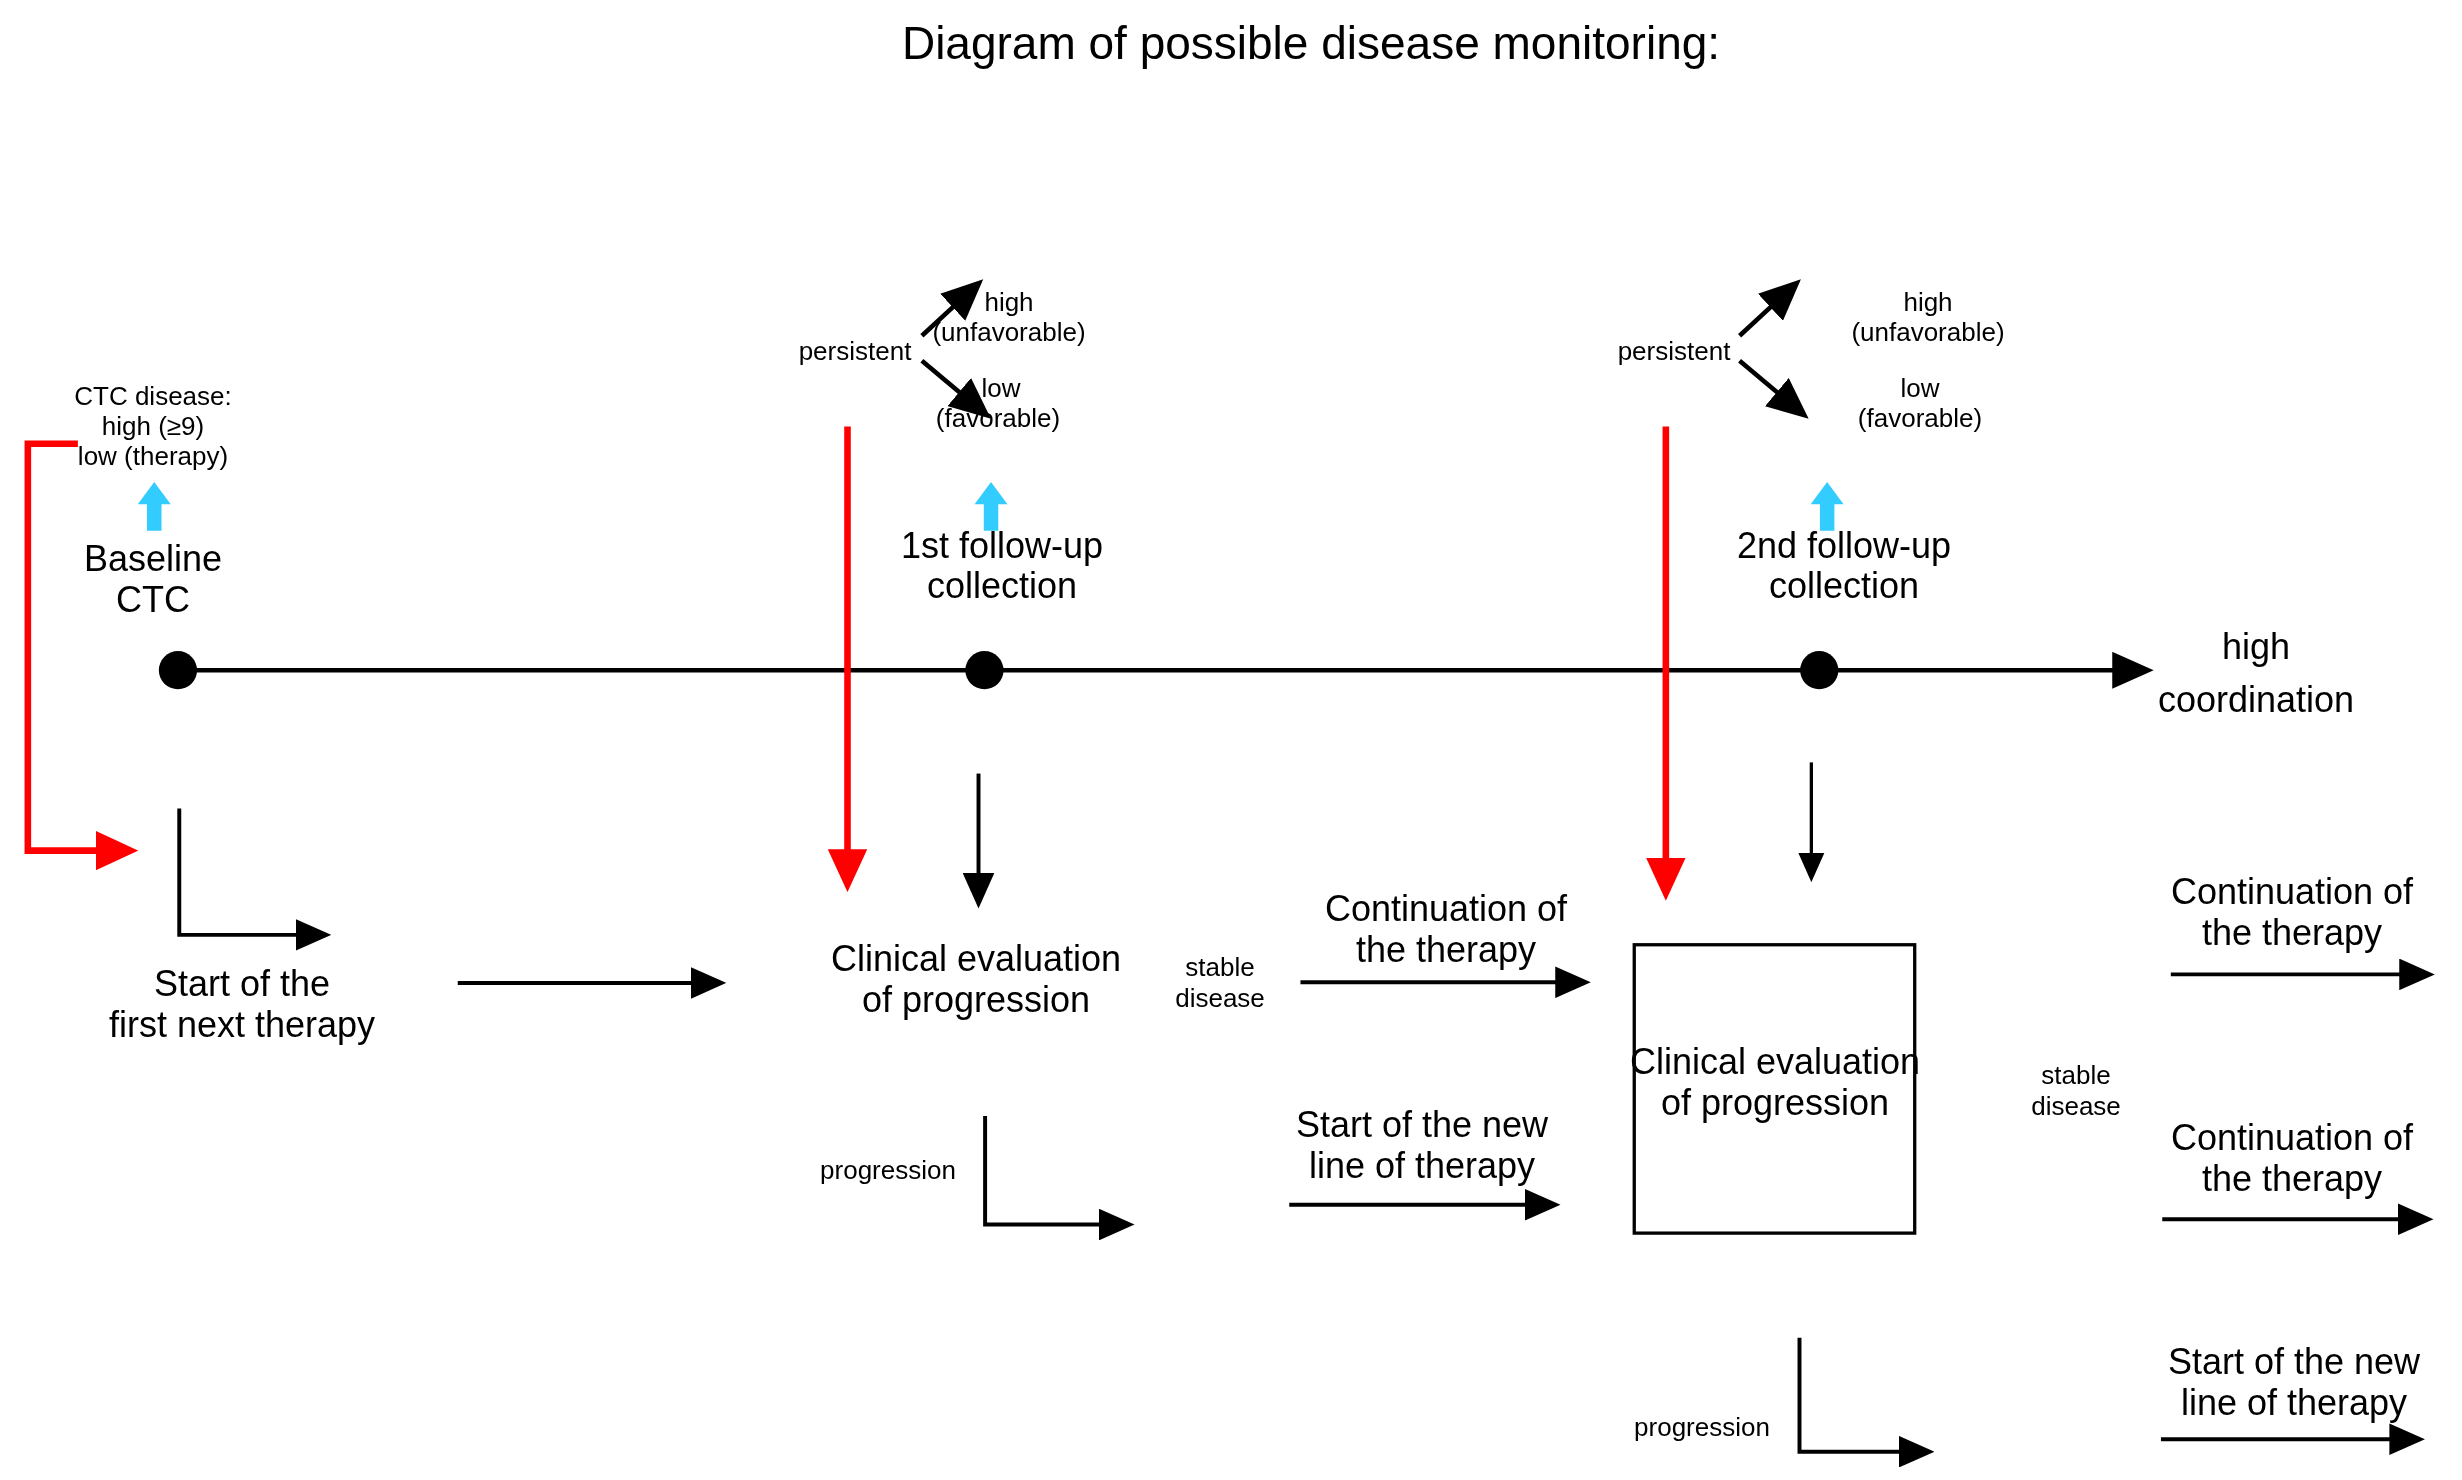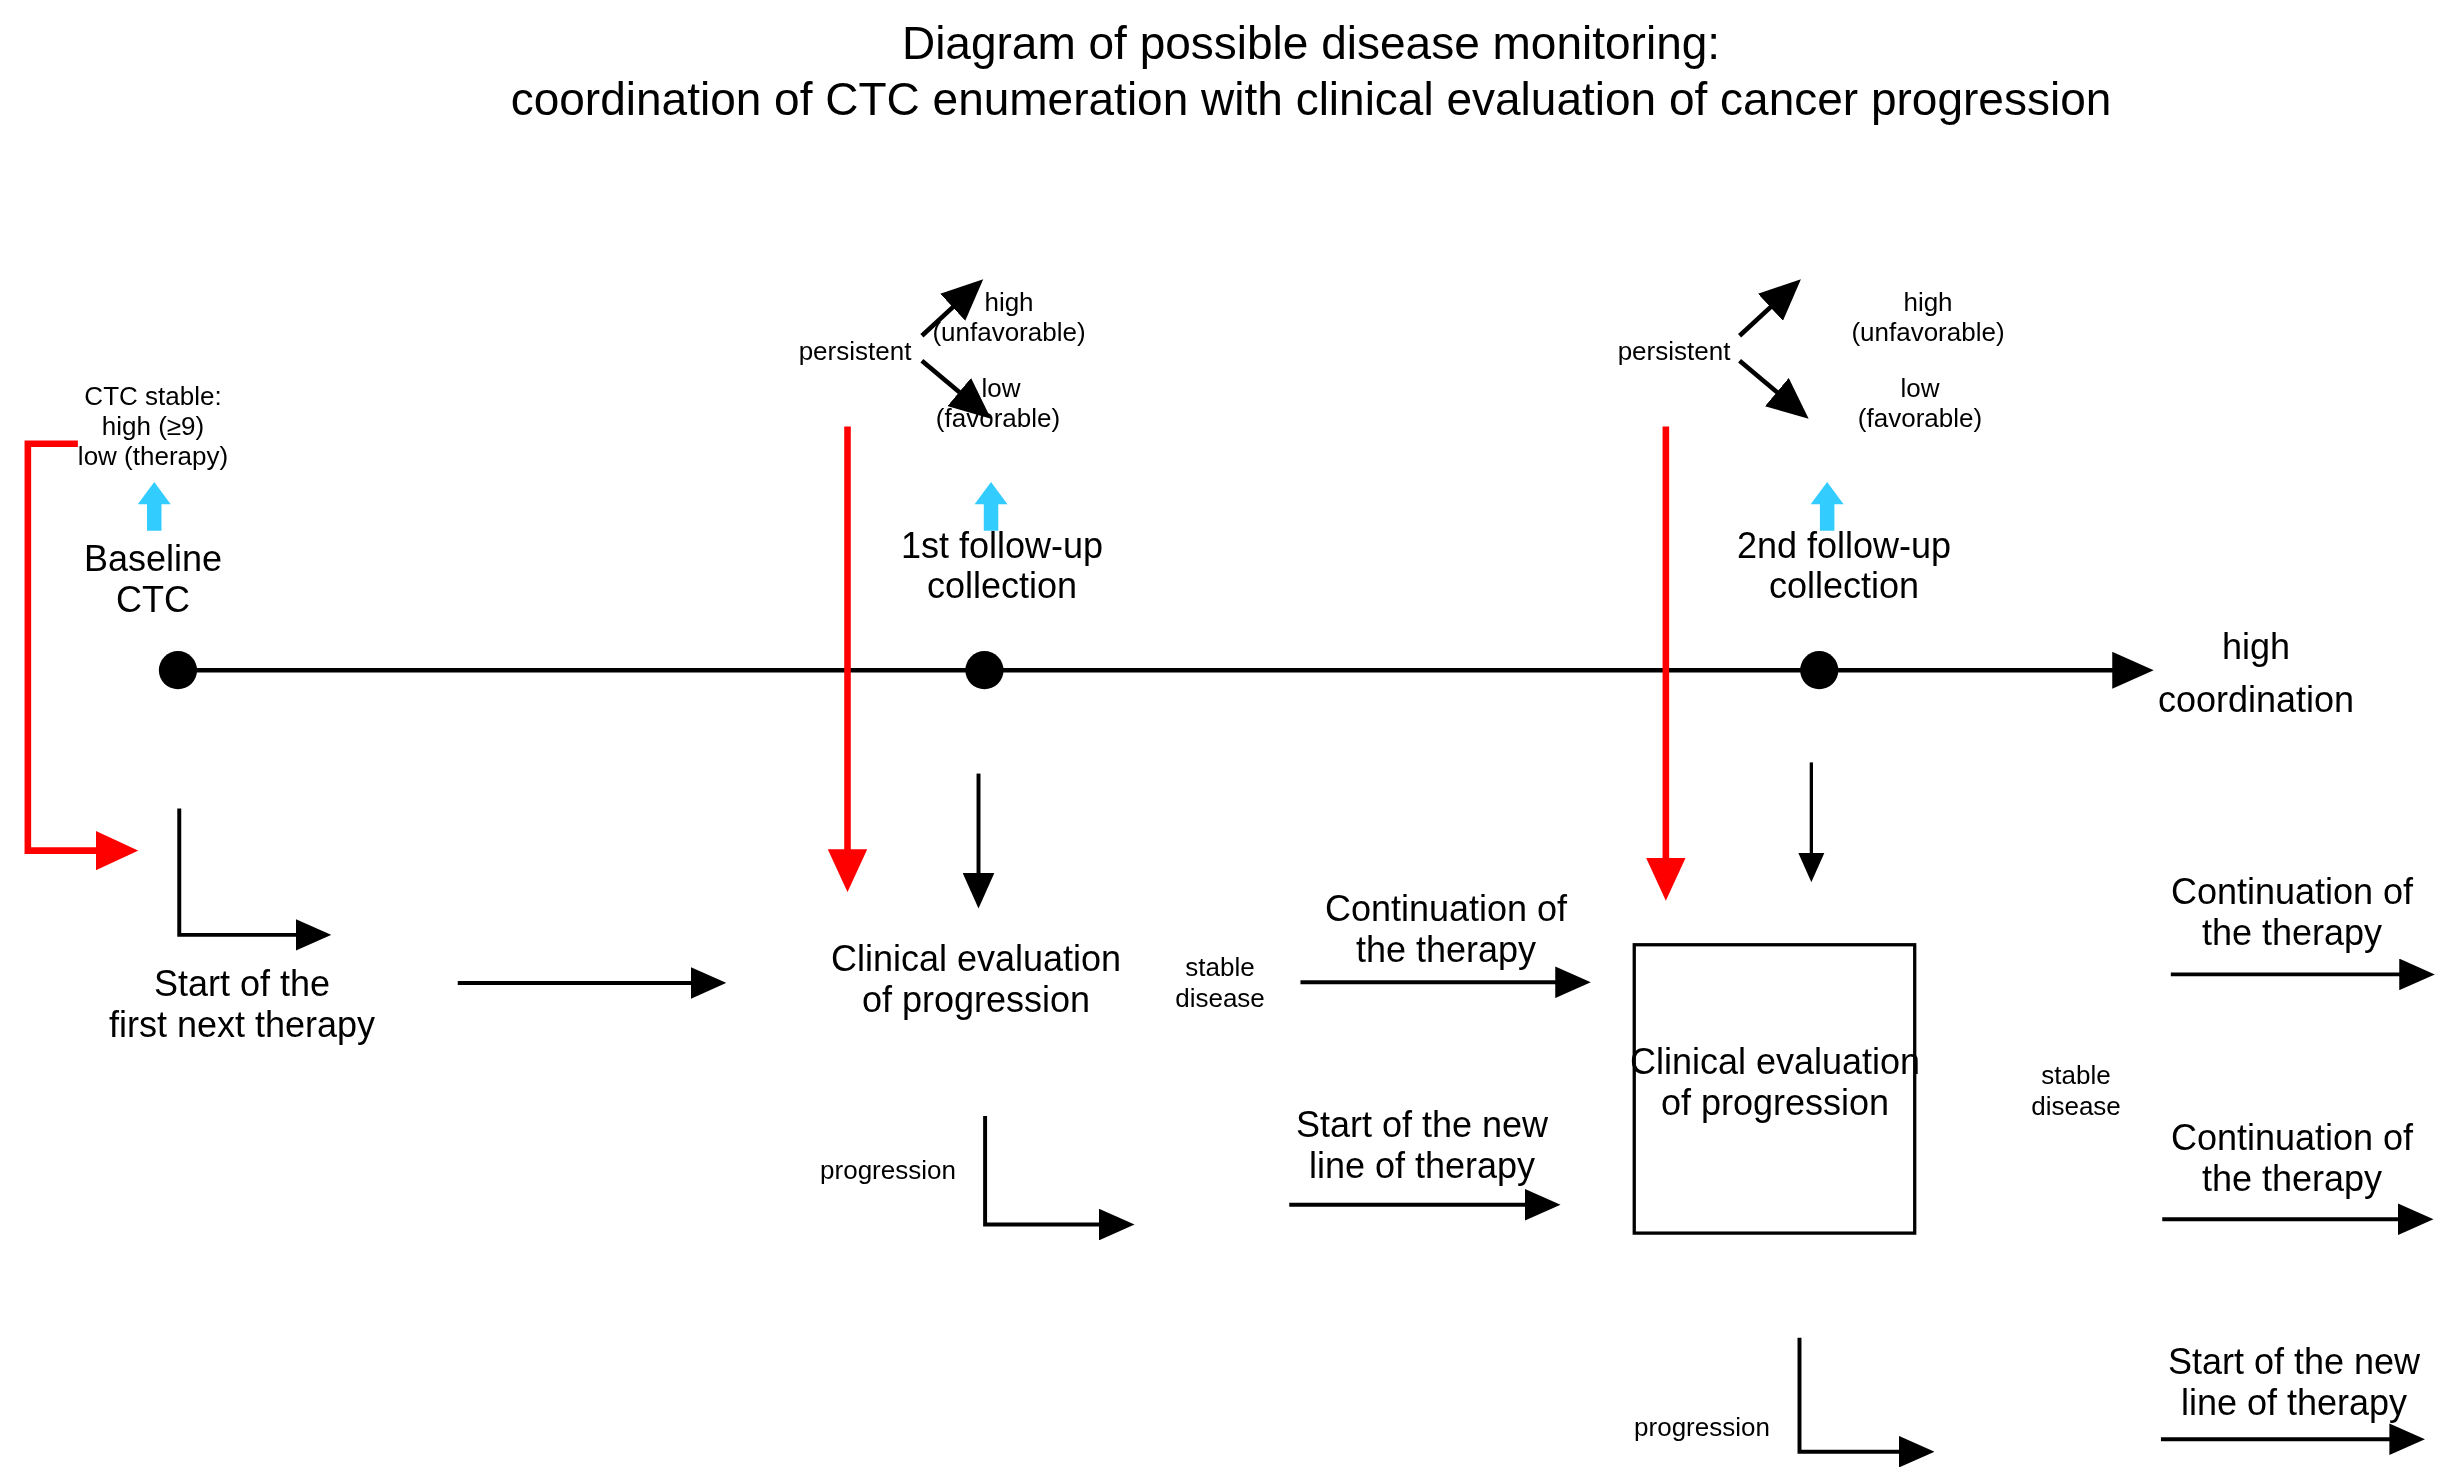--- a/index.html
+++ b/index.html
@@ -62,23 +62,22 @@
 
     <path d="M 3297 1480 H 3650" stroke="#000" stroke-width="6" fill="none" marker-end="url(#ah)"></path>
     <path d="M 3284 1852 H 3648" stroke="#000" stroke-width="6" fill="none" marker-end="url(#ah)"></path>
 
     <path d="M 2733 2032 V 2205 H 2890" stroke="#000" stroke-width="6" fill="none" marker-end="url(#ah)"></path>
 
     <path d="M 3282 2186 H 3635" stroke="#000" stroke-width="6" fill="none" marker-end="url(#ah)"></path>
   </svg>
 
   <div class="t title" style="left:1311px;top:16px">Diagram of possible disease monitoring:</div>
-  <div class="t title" style="left:1311px;top:72px">coordination of CTC enumeration with clinical evaluation of cancer progression</div>
 
-  <div class="t b" style="left:153px;top:381px">CTC stable:</div>
+  <div class="t b" style="left:153px;top:381px">CTC disease:</div>
   <div class="t b" style="left:153px;top:411px">high (≥9)</div>
   <div class="t b" style="left:153px;top:441px">low (therapy)</div>
   <div class="t m" style="left:153px;top:539px">Baseline</div>
   <div class="t m" style="left:153px;top:580px">CTC</div>
   <div class="t m" style="left:242px;top:964px">Start of the</div>
   <div class="t m" style="left:242px;top:1005px">first next therapy</div>
 
   <div class="t b" style="left:855px;top:336px">persistent</div>
   <div class="t b" style="left:1009px;top:287px">high</div>
   <div class="t b" style="left:1009px;top:317px">(unfavorable)</div>

